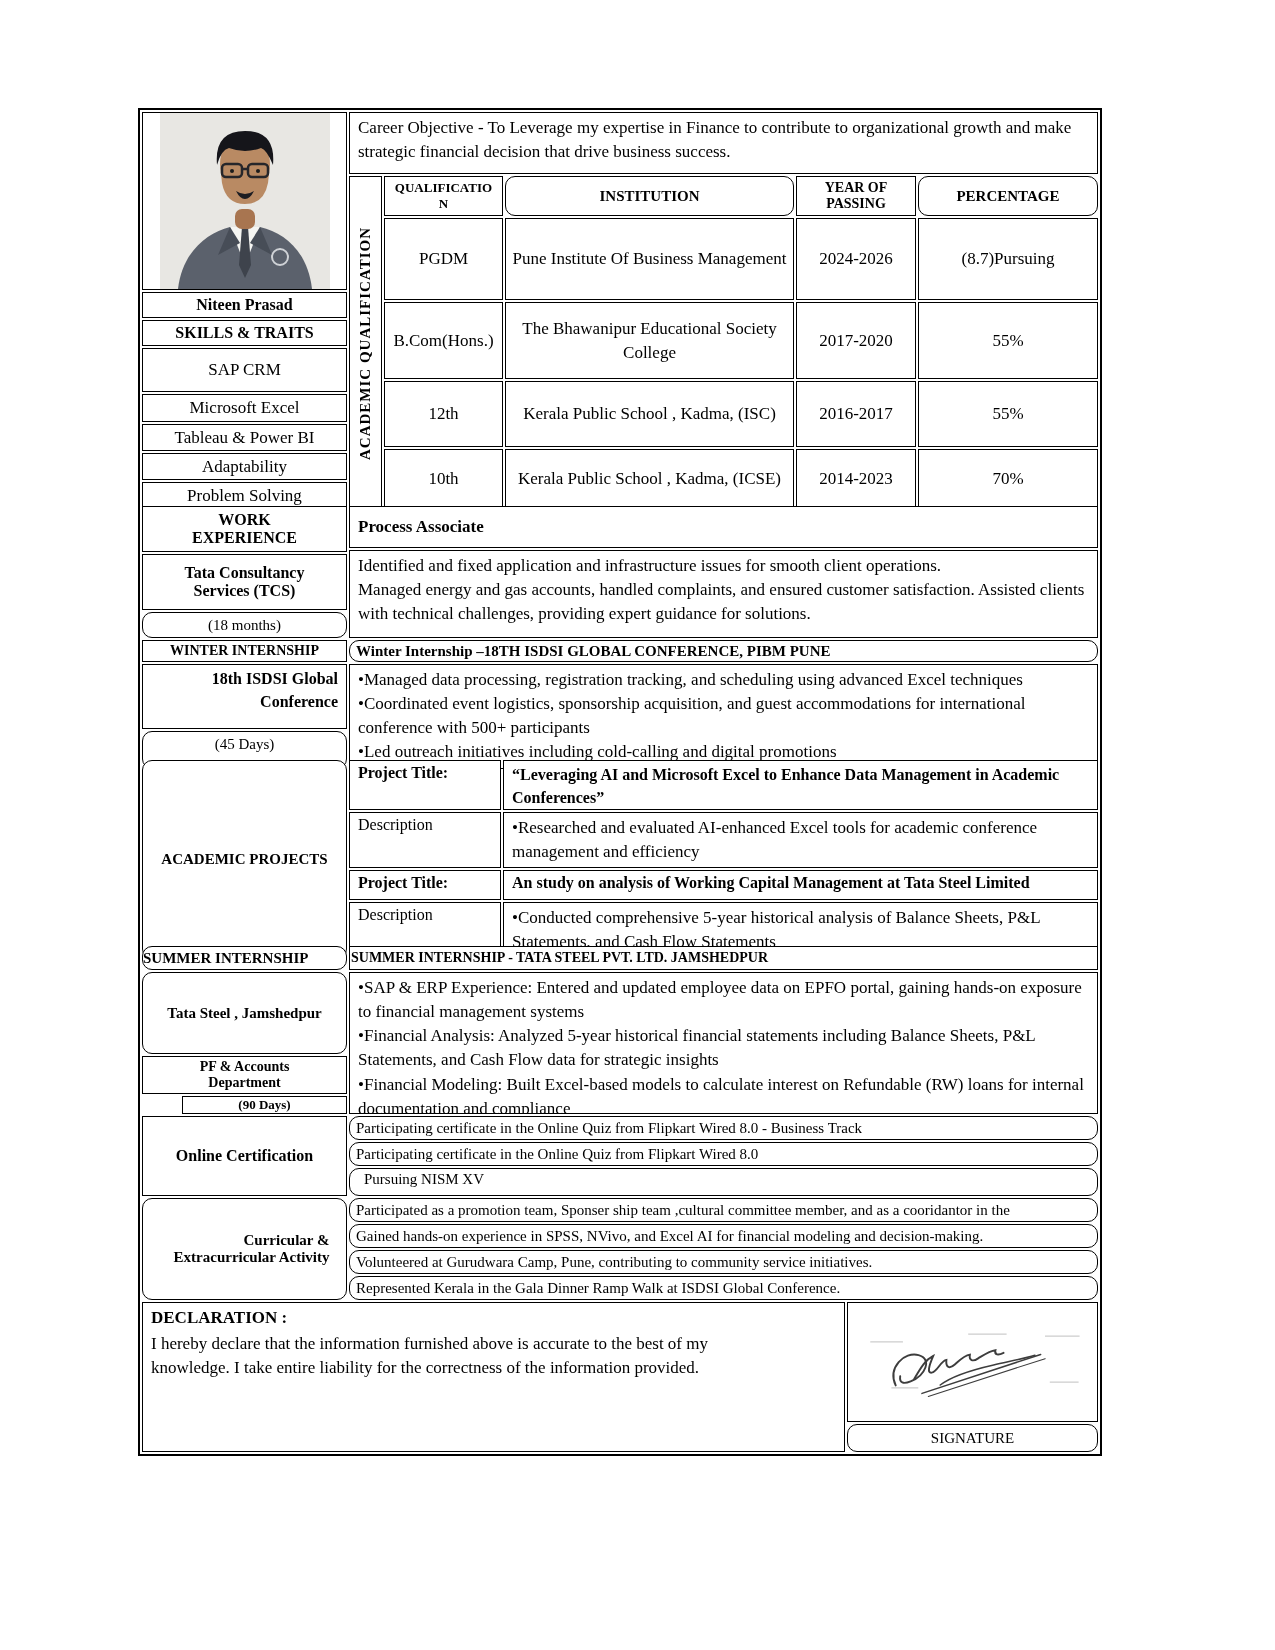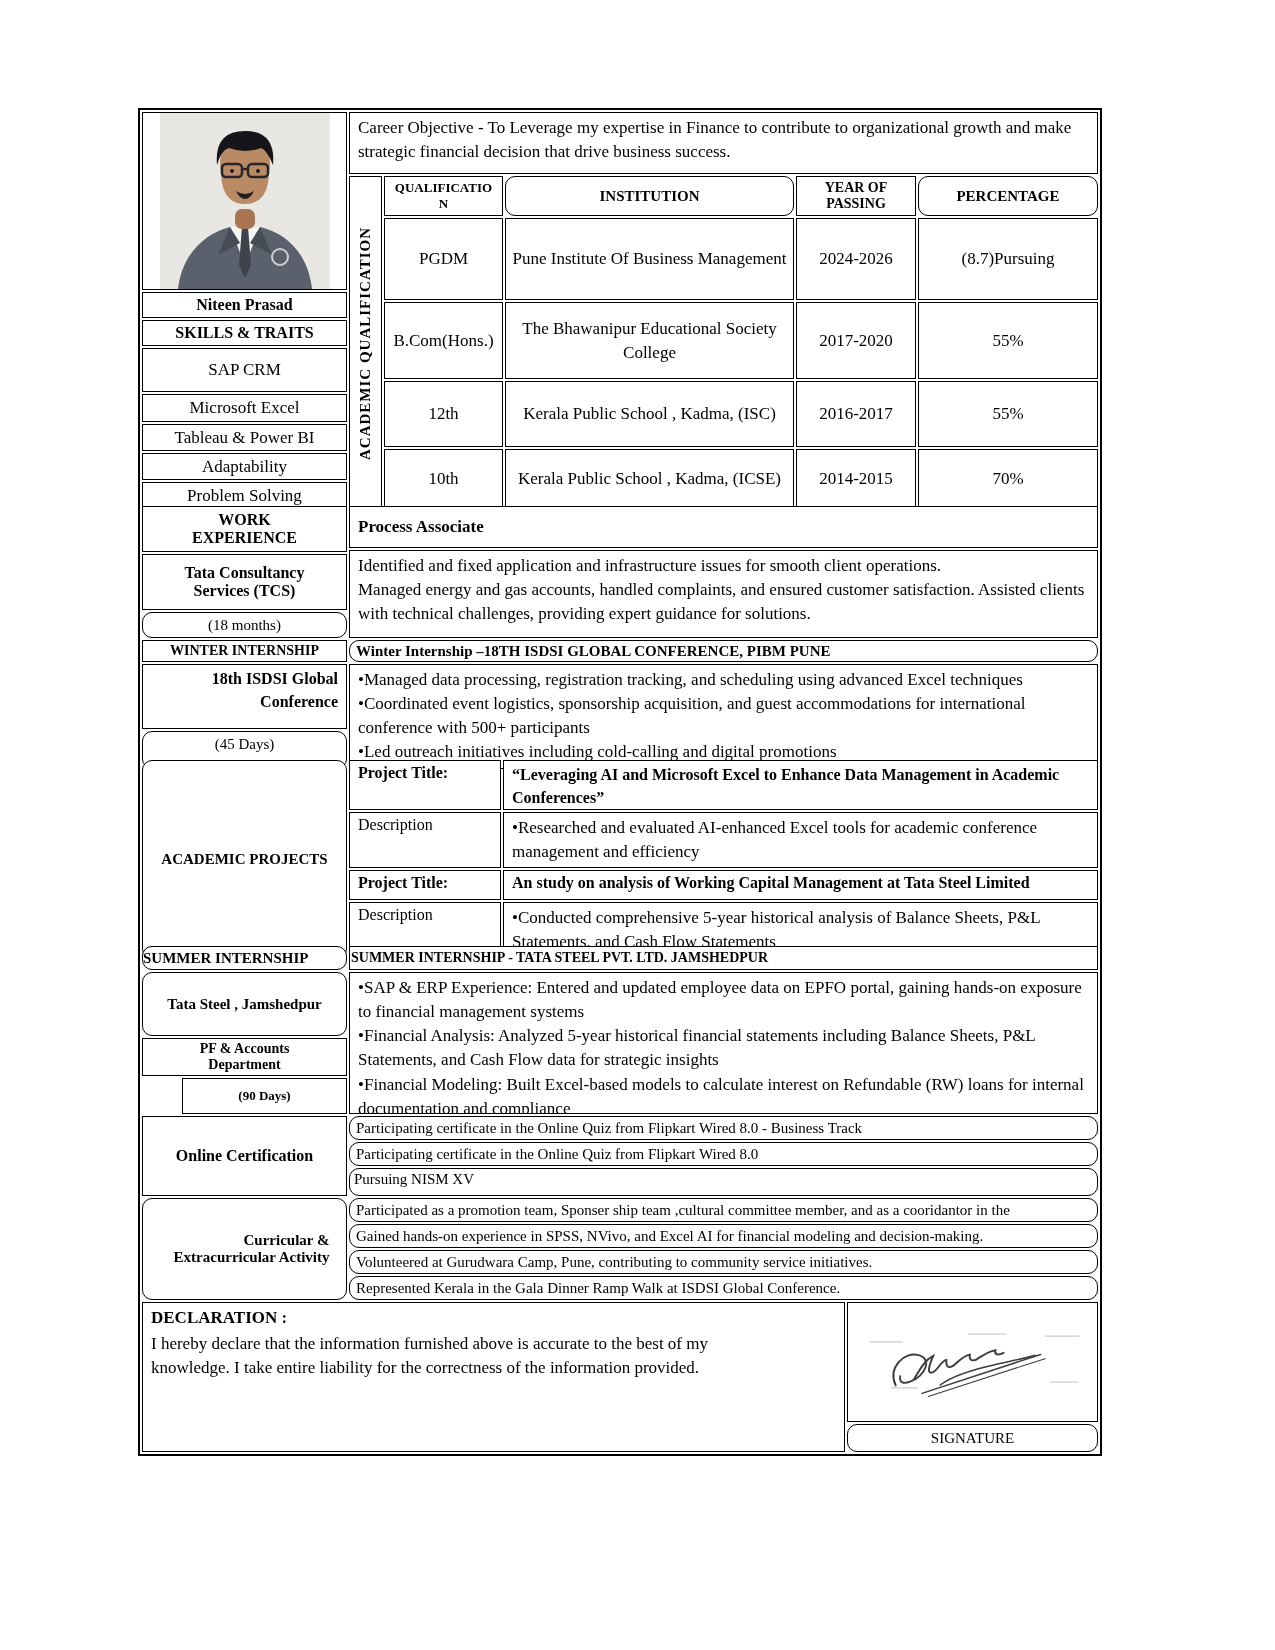--- a/index.html
+++ b/index.html
@@ -94,21 +94,21 @@
           <div class="cell cc f17">2017-2020</div>
           <div class="cell cc f17">55%</div>
 
           <div class="cell cc f17">12th</div>
           <div class="cell cc f17">Kerala Public School , Kadma, (ISC)</div>
           <div class="cell cc f17">2016-2017</div>
           <div class="cell cc f17">55%</div>
 
           <div class="cell cc f17">10th</div>
           <div class="cell cc f17">Kerala Public School , Kadma, (ICSE)</div>
-          <div class="cell cc f17">2014-2015</div>
+          <div class="cell cc f17">2014-2023</div>
           <div class="cell cc f17">70%</div>
         </div>
       </div>
     </div>
 
     <div class="band cols-main" style="height:132px;">
       <div class="vstack">
         <div class="cell cc b f16" style="height:46px;">
           <span style="width:130px;">WORK EXPERIENCE</span>
         </div>
@@ -162,35 +162,35 @@
       <div class="cell b f15" style="display:flex;align-items:center;padding:0 0;">SUMMER INTERNSHIP</div>
       <div class="cell b f14" style="display:flex;align-items:center;padding:0 1px;">SUMMER INTERNSHIP - TATA STEEL PVT. LTD. JAMSHEDPUR</div>
     </div>
 
     <div class="band cols-main" style="height:142px;">
       <div class="vstack">
         <div class="cell cc b f15" style="flex:1;">Tata Steel , Jamshedpur</div>
         <div class="cell cc b f14" style="height:38px;">
           <span style="width:110px;">PF &amp; Accounts Department</span>
         </div>
-        <div class="cell cc b f13" style="height:36px;margin-left:40px;">(90 Days)</div>
+        <div class="cell cc b f13" style="height:18px;margin-left:40px;">(90 Days)</div>
       </div>
       <div class="cell tl f17 lh">
         <span class="txt-top">•SAP &amp; ERP Experience: Entered and updated employee data on EPFO portal, gaining hands-on exposure to financial management systems</span>
         <span class="txt-top">•Financial Analysis: Analyzed 5-year historical financial statements including Balance Sheets, P&amp;L Statements, and Cash Flow data for strategic insights</span>
         <span class="txt-top">•Financial Modeling: Built Excel-based models to calculate interest on Refundable (RW) loans for internal documentation and compliance</span>
       </div>
     </div>
 
     <div class="band cols-main" style="height:80px;">
       <div class="cell cc b f16">Online Certification</div>
       <div class="vstack">
         <div class="cell f15" style="flex:1;display:flex;align-items:center;padding:0 6px;">Participating certificate in the Online Quiz from Flipkart Wired 8.0 - Business Track</div>
         <div class="cell f15" style="flex:1;display:flex;align-items:center;padding:0 6px;">Participating certificate in the Online Quiz from Flipkart Wired 8.0</div>
-        <div class="cell f15" style="flex:1;display:flex;align-items:flex-start;padding:2px 4px;">Pursuing NISM XV</div>
+        <div class="cell f15" style="flex:1;display:flex;align-items:flex-start;padding:2px 14px;">Pursuing NISM XV</div>
       </div>
     </div>
 
     <div class="band cols-main" style="height:102px;">
       <div class="cell cc b f15">
         <span style="width:170px;text-align:right;">Curricular &amp; Extracurricular Activity</span>
       </div>
       <div class="vstack">
         <div class="cell f15" style="flex:1;display:flex;align-items:center;padding:0 6px;white-space:nowrap;">Participated as a promotion team, Sponser ship team ,cultural committee member, and as a cooridantor in the</div>
         <div class="cell f15" style="flex:1;display:flex;align-items:center;padding:0 6px;">Gained hands-on experience in SPSS, NVivo, and Excel AI for financial modeling and decision-making.</div>

